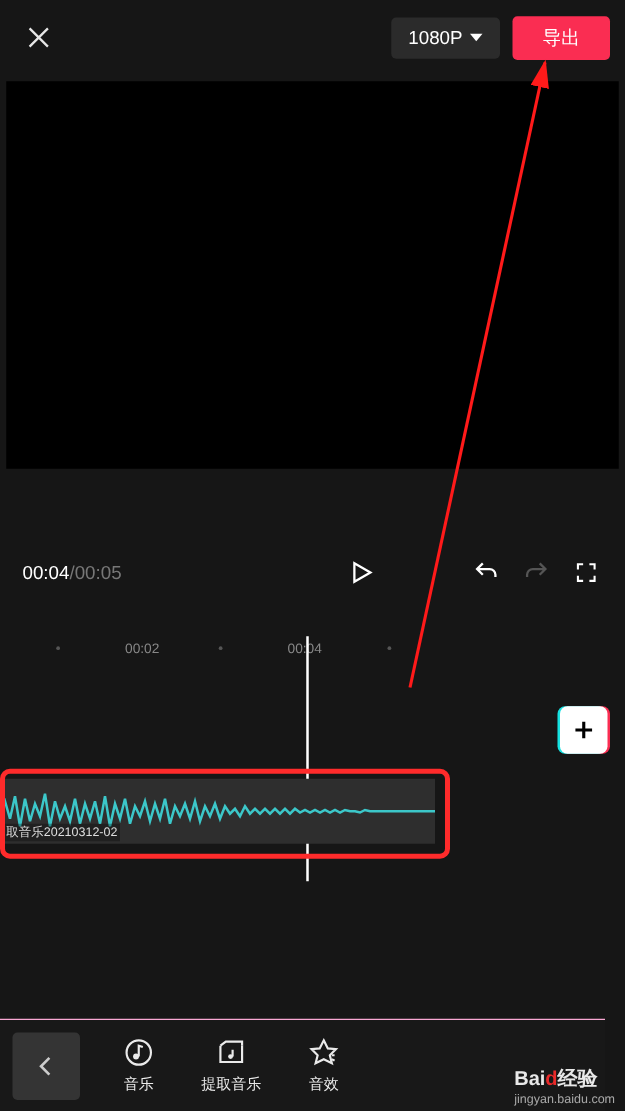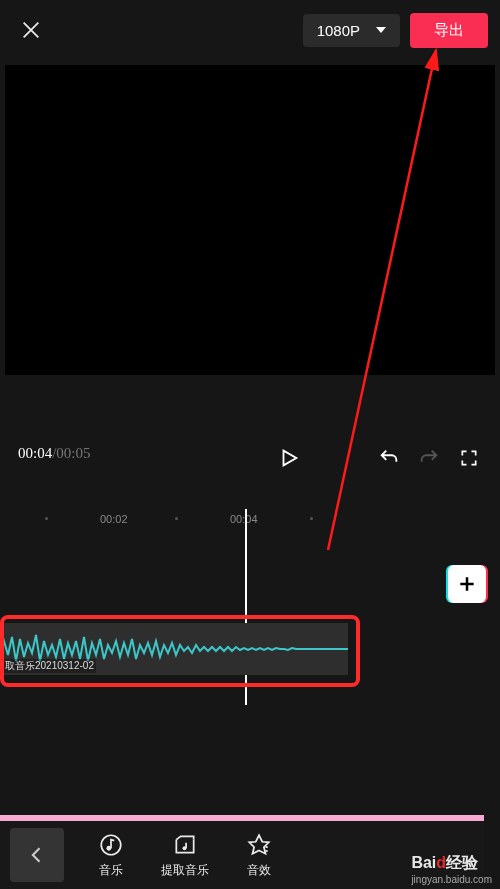--- a/index.html
+++ b/index.html
@@ -23,21 +23,21 @@
     width: 26px; height: 26px;
     display: flex; align-items: center; justify-content: center;
     cursor: pointer;
   }
   .close-x svg { width: 22px; height: 22px; stroke: #e6e6e6; stroke-width: 2; }
   .top-spacer { flex: 1; }
   .res-btn {
     background: #2b2b2b;
     padding: 8px 14px;
     border-radius: 4px;
-    display: flex; align-items: center; gap: 16px;
+    display: flex; align-items: center; gap: 6px;
     font-size: 15px;
     cursor: pointer;
   }
   .caret-dn {
     width: 0; height: 0;
     border-left: 5px solid transparent;
     border-right: 5px solid transparent;
     border-top: 6px solid #fff;
   }
   .export-btn {
@@ -48,27 +48,26 @@
     font-size: 15px;
     cursor: pointer;
   }
   .preview {
     height: 310px;
     background: #000;
     margin: 5px 5px 0 5px;
   }
   .play-row {
     display: flex;
-    align-items: flex-start;
+    align-items: center;
     padding: 20px 18px;
     gap: 14px;
     font-size: 15px;
     color: #ddd;
     margin-top: 50px;
-    font-family: Liberation Serif, serif;
   }
   .time-cur { color: #fff; }
   .time-tot { color: #777; }
   .pr-spacer { flex: 1; }
   .icon-btn { width: 26px; height: 26px; display:flex; align-items:center; justify-content:center; cursor:pointer; }
   .icon-btn.disabled svg { stroke: #555; fill: #555; }
   .timeline-ruler {
     height: 26px;
     position: relative;
     font-size: 11px;
@@ -127,21 +126,21 @@
     width: 360px; height: 72px;
     border: 4px solid #ff2b2b;
     border-radius: 8px;
     pointer-events: none;
   }
   .bottom-toolbar {
     position: absolute;
     left: 0; right: 16px; bottom: 0;
     height: 74px;
     background: #181818;
-    border-top: 6px solid #f9a8d4;
+    border-top: 1px solid #f9a8d4;
     display: flex;
     align-items: center;
   }
   .back-btn {
     width: 54px; height: 54px;
     background: #343434;
     margin: 0 10px;
     display:flex; align-items:center; justify-content:center;
     cursor:pointer;
     border-radius: 4px;

